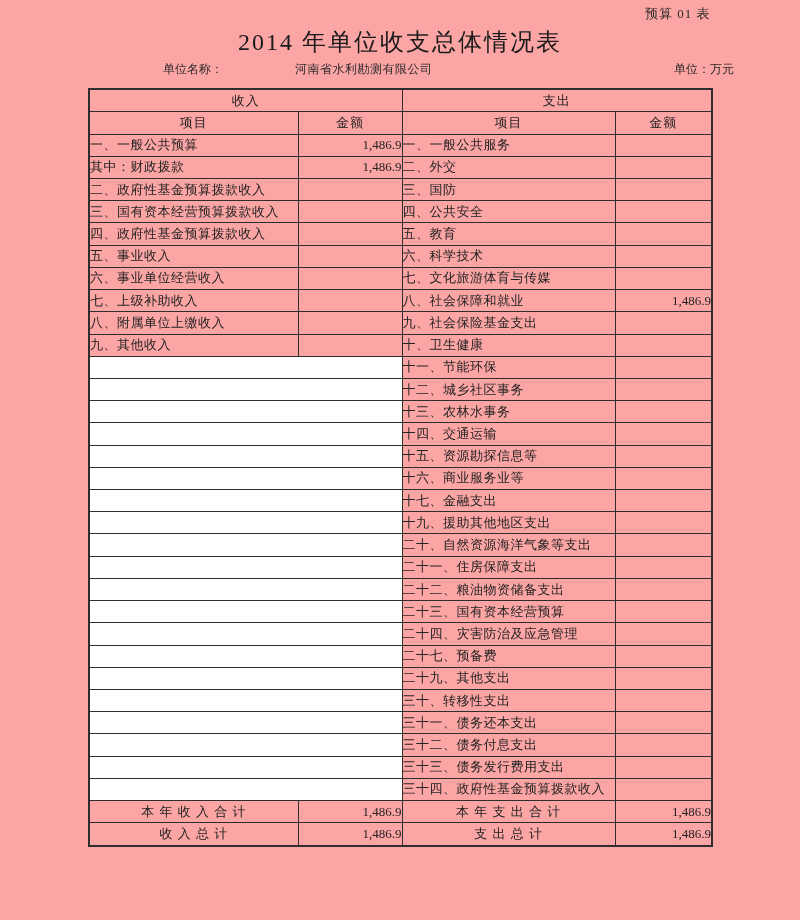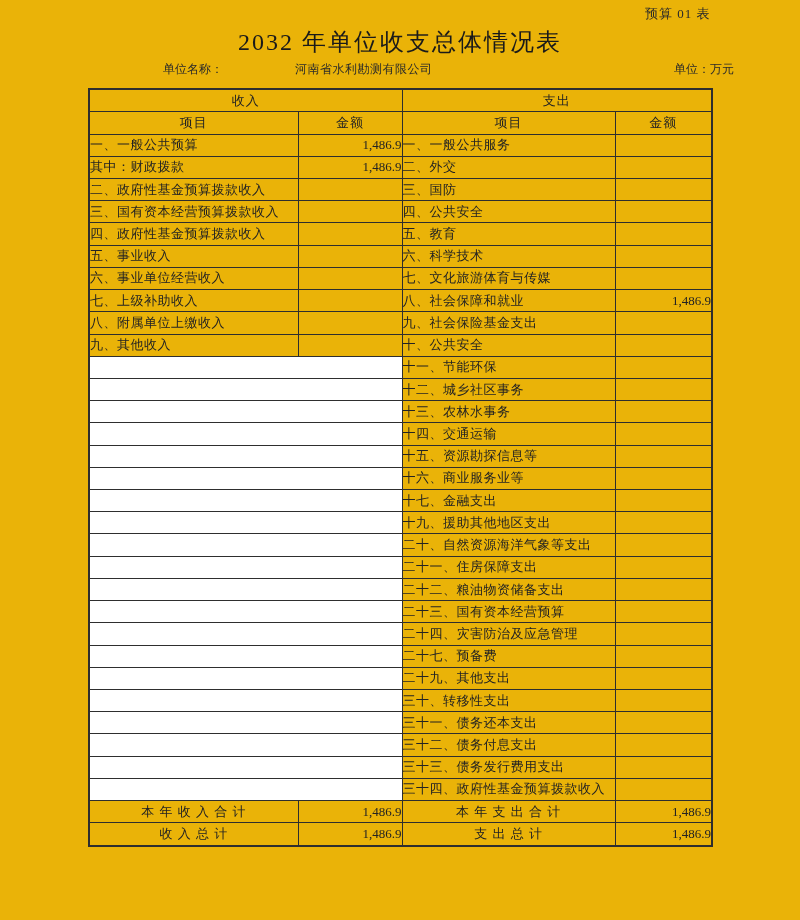--- a/index.html
+++ b/index.html
@@ -5,21 +5,21 @@
   * { margin: 0; padding: 0; box-sizing: border-box; }
   html, body { background: #ffffff; }
   body {
     font-family: "Liberation Serif", "DejaVu Serif", serif;
     color: #1e1e1e;
   }
   .page {
     position: relative;
     width: 800px;
     height: 920px;
-    background: #eab308;
+    background: #fca5a5;
     overflow: hidden;
   }
   .corner-tag {
     position: absolute;
     top: 5px;
     left: 645px;
     font-size: 13px;
     letter-spacing: 1px;
     color: #2a2a2a;
   }
@@ -72,21 +72,21 @@
   td.item { text-align: left; padding-left: 6px; letter-spacing: 0.5px; }
   td.amt  { text-align: right; padding-right: 6px; }
   td.merged { background: #ffffff; }
   td.center { text-align: center; letter-spacing: 1px; padding-left: 0; }
 </style>
 </head>
 <body>
 
 <div class="page">
   <div class="corner-tag">预算 01 表</div>
-  <div class="doc-title">2032 年单位收支总体情况表</div>
+  <div class="doc-title">2014 年单位收支总体情况表</div>
   <div class="meta-row">
     <span class="meta-unit-name-label">单位名称：</span>
     <span class="meta-unit-name">河南省水利勘测有限公司</span>
     <span class="meta-unit-label">单位：万元</span>
   </div>
 
   <table class="budget">
     <colgroup>
       <col style="width:209px">
         <col style="width:104px">
@@ -155,21 +155,21 @@
         </tr>
         <tr>
           <td class="item">八、附属单位上缴收入</td>
           <td class="amt"></td>
           <td class="item">九、社会保险基金支出</td>
           <td class="amt"></td>
         </tr>
         <tr>
           <td class="item">九、其他收入</td>
           <td class="amt"></td>
-          <td class="item">十、公共安全</td>
+          <td class="item">十、卫生健康</td>
           <td class="amt"></td>
         </tr>
         <tr>
           <td class="merged" colspan="2"></td>
           <td class="item">十一、节能环保</td>
           <td class="amt"></td>
         </tr>
         <tr>
           <td class="merged" colspan="2"></td>
           <td class="item">十二、城乡社区事务</td>

